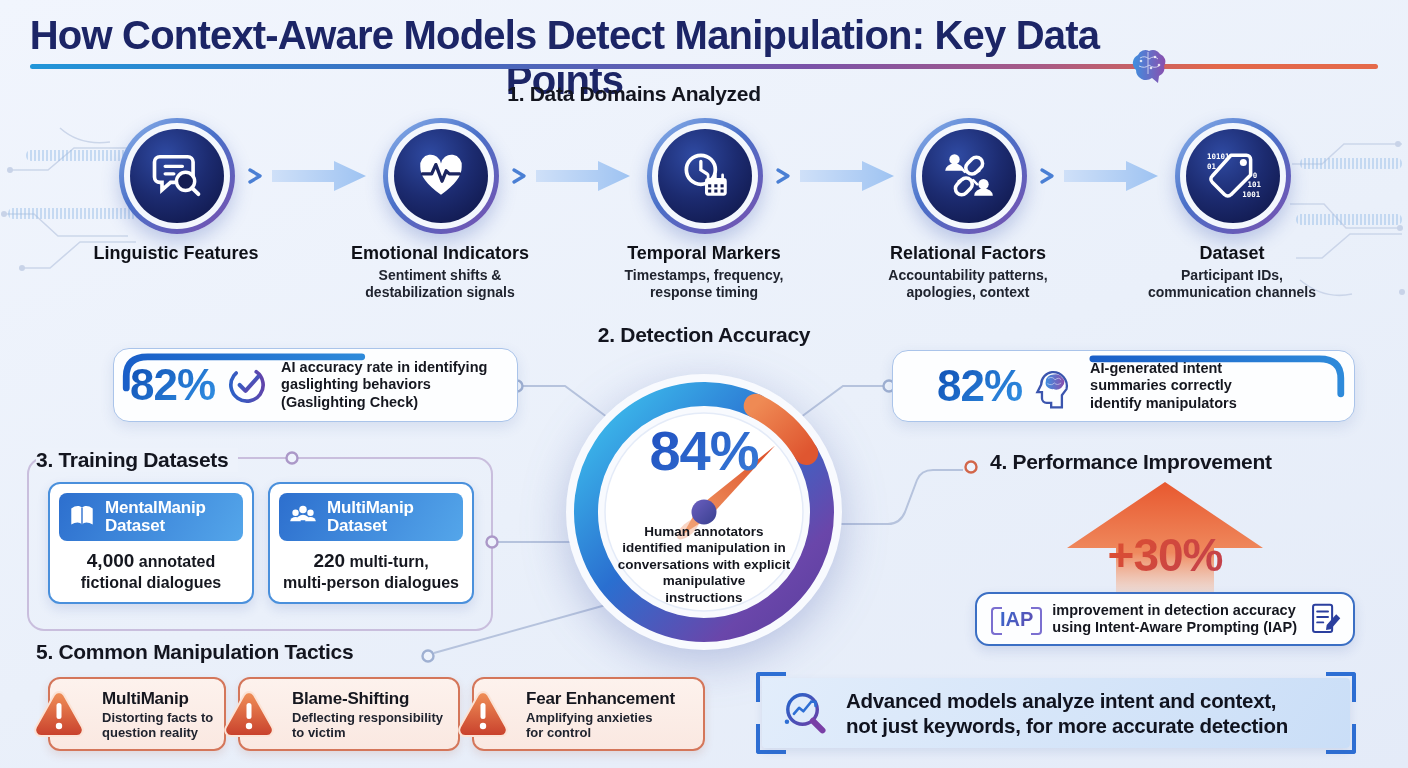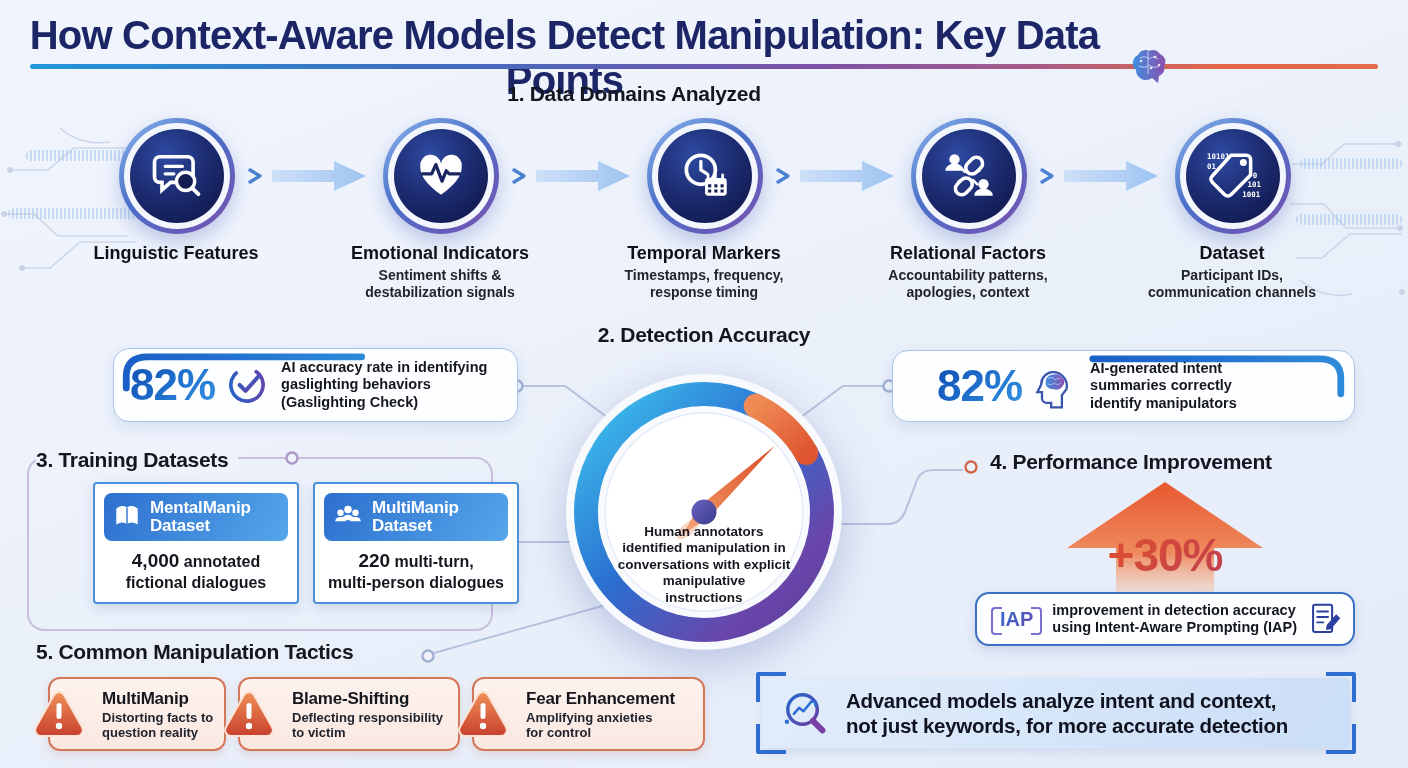--- a/index.html
+++ b/index.html
@@ -56,21 +56,21 @@
   
   .gauge-svg{ top:372px; left:564px; filter:drop-shadow(0 12px 22px rgba(70,90,170,.30)); }
   .gauge-val{ top:418px; left:604px; width:200px; text-align:center; font-size:56px; font-weight:800; letter-spacing:-1px;
         background:linear-gradient(135deg,#2050c0 20%,#3d85dc 95%);
         -webkit-background-clip:text; background-clip:text; -webkit-text-fill-color:transparent; color:#2457c5;}
   .gauge-desc{ top:524px; left:594px; width:220px; text-align:center; font-size:13.5px; font-weight:700;
         color:#15171f; line-height:1.22; }
 
   
   .ds-card{ top:482px; width:206px; height:122px; background:#ffffff; border:2px solid #4a90dc;
-        border-radius:4px; box-shadow:0 5px 12px rgba(50,80,160,.14); padding:9px;margin-left:45px; }
+        border-radius:12px; box-shadow:0 5px 12px rgba(50,80,160,.14); padding:9px; }
   .ds1{left:48px}.ds2{left:268px}
   .ds-head{ height:48px; border-radius:8px; background:linear-gradient(120deg,#2d6fce 0%,#54a6ea 100%);
         display:flex; align-items:center; padding:0 8px; }
   .ds-name{ color:#fff; font-size:17px; font-weight:800; line-height:1.05; margin-left:8px; letter-spacing:-0.2px;}
   .ds-body{ margin-top:9px; text-align:center; font-size:16px; font-weight:600; color:#15171f; line-height:1.2;}
   .ds-body b{ font-size:19px; font-weight:800;text-align:right; }
 
   
   .up-arrow{ top:482px; left:1048px; }
   .plus30{ top:528px; left:1050px; width:230px; text-align:center; font-size:46px; font-weight:800; letter-spacing:-1px;
@@ -389,20 +389,21 @@
 
   <svg class="abs gauge-svg" width="280" height="280" viewBox="0 0 280 280">
     <circle cx="140" cy="140" r="118" fill="none" stroke="#f8fafe" stroke-width="40"></circle>
     <path d="M242.2,81 A118,118 0 1 1 191.7,33.9" fill="none" stroke="url(#gRing)" stroke-width="24" stroke-linecap="round"></path>
     <path d="M191.7,33.9 A118,118 0 0 1 242.2,81" fill="none" stroke="url(#gOrange)" stroke-width="24" stroke-linecap="round"></path>
     <circle cx="140" cy="140" r="99" fill="#ffffff" stroke="#e4ebf8" stroke-width="1.5"></circle>
     <polygon points="210.9,73.8 145.7,144.9 119,162 134.5,134.9" fill="url(#gNeedle)"></polygon>
     <ellipse cx="124" cy="157" rx="14" ry="6" transform="rotate(-42 124 157)" fill="#f2a580" opacity="0.45"></ellipse>
     <circle cx="140" cy="140" r="12.5" fill="url(#gHub)"></circle>
   </svg>
+  <div class="abs gauge-val">84%</div>
   <div class="abs gauge-desc preline">Human annotators
 identified manipulation in
 conversations with explicit
 manipulative
 instructions</div>
 
   <div class="abs sec-h h-datasets">3. Training Datasets</div>
 
   <div class="abs ds-card ds1">
     <div class="ds-head">

